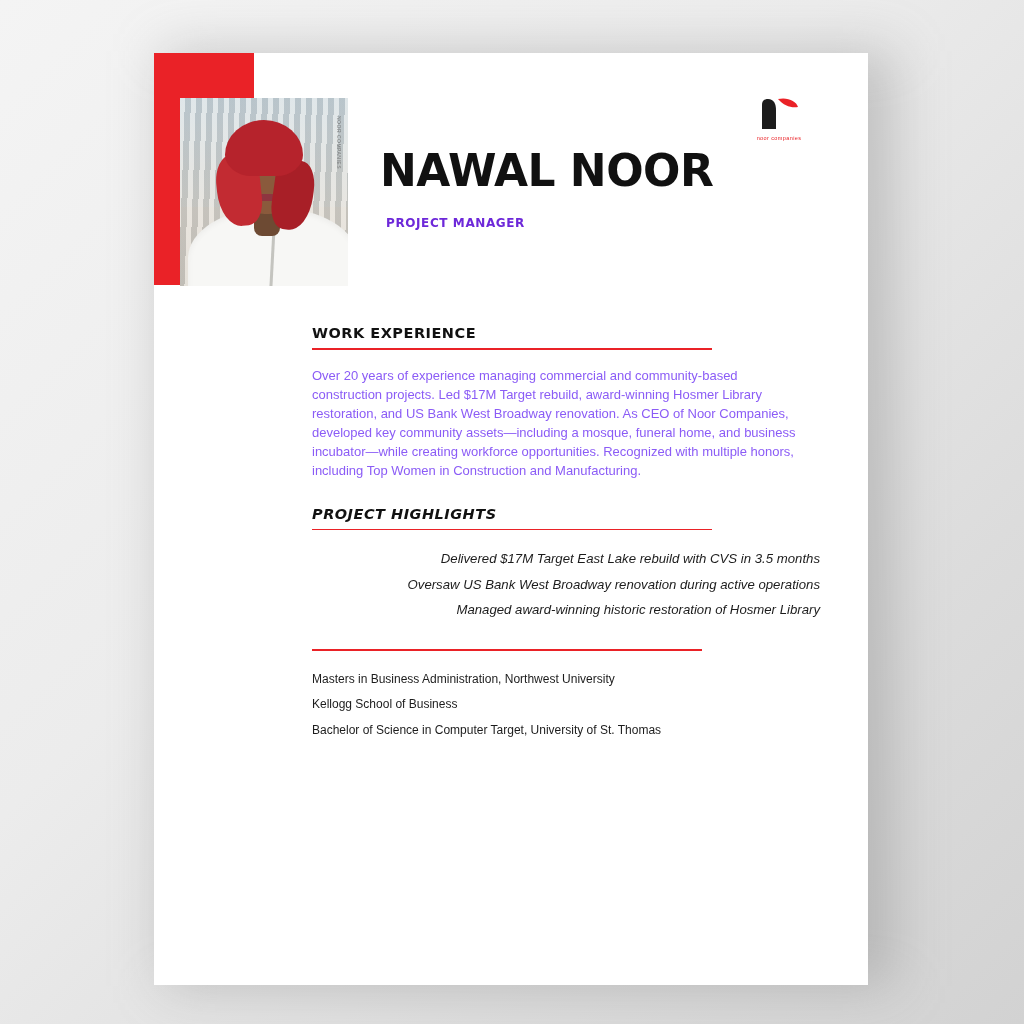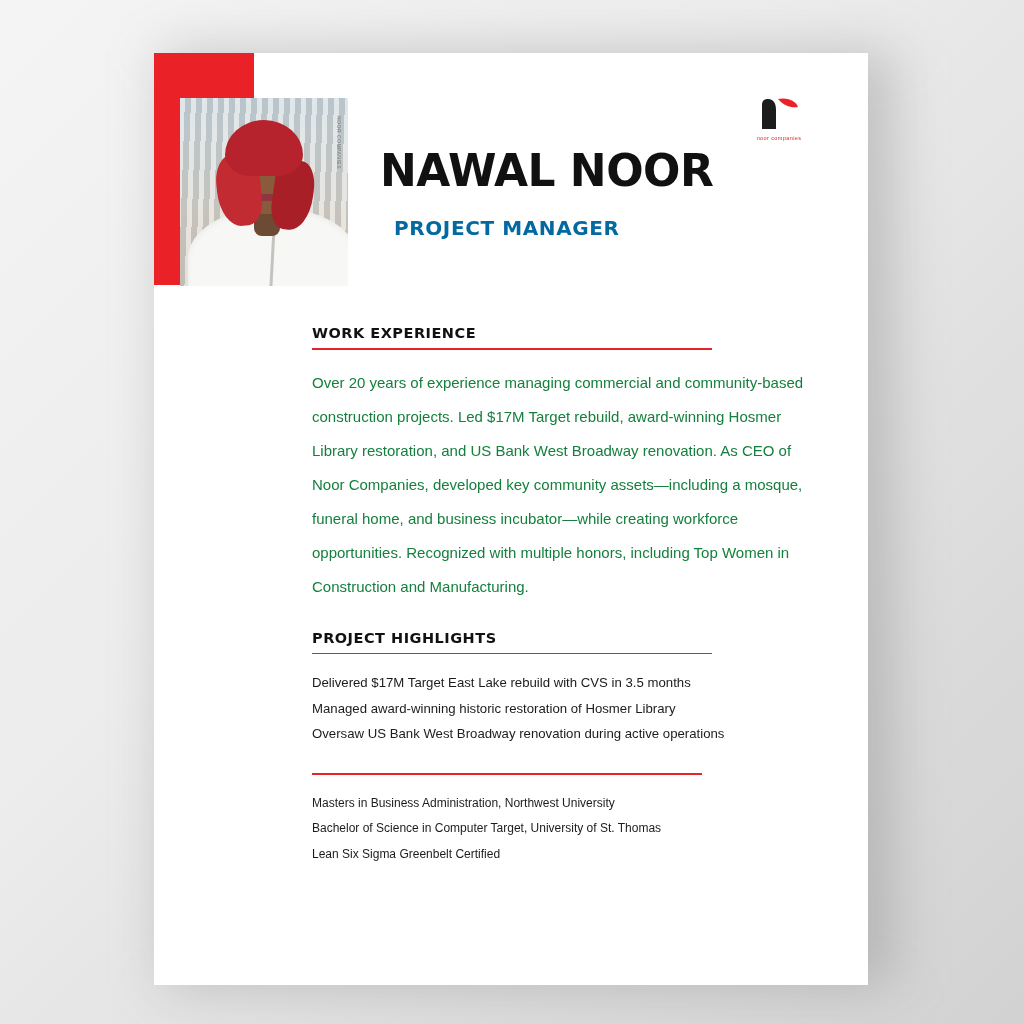--- a/index.html
+++ b/index.html
@@ -198,26 +198,26 @@
     left: 226px;
     top: 92px;
     font-size: 44px;
     font-weight: bold;
     letter-spacing: -0.5px;
     color: #111111;
     font-family: "DejaVu Sans", sans-serif;
   }
   .role {
     position: absolute;
-    left: 240px;
+    left: 232px;
     top: 163px;
-    font-size: 20px;
+    font-size: 12px;
     font-weight: bold;
     letter-spacing: .6px;
-    color: #0369a1;
+    color: #6d28d9;
     font-family: "DejaVu Sans", sans-serif;
   }
 
   
   .content {
     position: absolute;
     left: 158px;
     top: 272px;
     right: 48px;
   }
@@ -233,37 +233,38 @@
   .rule {
     height: 1.6px;
     background: #ea2227;
     margin-bottom: 16px;
   }
   .rule.w1 { width: 400px; }
   .rule.w2 { width: 400px; }
   .rule.w3 { width: 390px; }
 
   .para {
-    font-size: 15px;
-    line-height: 34px;
-    color: #15803d;
+    font-size: 13px;
+    line-height: 19px;
+    color: #8b5cf6;
     max-width: 494px;
   }
   .bullet-list { }
   .bullet-list .row {
     font-size: 13.2px;
     line-height: 25.6px;
     color: #1c1c1c;
+    text-align: right;
   }
   .edu-list .row {
     font-size: 12px;
     line-height: 25.6px;
     color: #1c1c1c;
   }
-  .s-highlights { margin-top: 18px; }
+  .s-highlights { margin-top: 18px; font-style: italic; }
   .s-education { margin-top: 20px; }
 </style>
 </head>
 <body>
 
 <div class="backdrop"></div>
 <div class="shadow-blob"></div>
 
 <div class="page">
 
@@ -308,28 +309,28 @@
       <div class="section-title">WORK EXPERIENCE</div>
       <div class="rule w1"></div>
       <div class="para">Over 20 years of experience managing commercial and community-based construction projects. Led $17M Target rebuild, award-winning Hosmer Library restoration, and US Bank West Broadway renovation. As CEO of Noor Companies, developed key community assets—including a mosque, funeral home, and business incubator—while creating workforce opportunities. Recognized with multiple honors, including Top Women in Construction and Manufacturing.</div>
     </div>
 
     <div class="section s-highlights">
       <div class="section-title">PROJECT HIGHLIGHTS</div>
       <div class="rule w2"></div>
       <div class="bullet-list">
         <div class="row">Delivered $17M Target East Lake rebuild with CVS in 3.5 months</div>
+        <div class="row">Oversaw US Bank West Broadway renovation during active operations</div>
         <div class="row">Managed award-winning historic restoration of Hosmer Library</div>
-        <div class="row">Oversaw US Bank West Broadway renovation during active operations</div>
       </div>
     </div>
 
     <div class="section s-education">
       <div class="rule w3"></div>
       <div class="edu-list">
         <div class="row">Masters in Business Administration, Northwest University</div>
+        <div class="row">Kellogg School of Business</div>
         <div class="row">Bachelor of Science in Computer Target, University of St. Thomas</div>
-        <div class="row">Lean Six Sigma Greenbelt Certified</div>
       </div>
     </div>
 
   </div>
 </div>
 
 </body></html>

